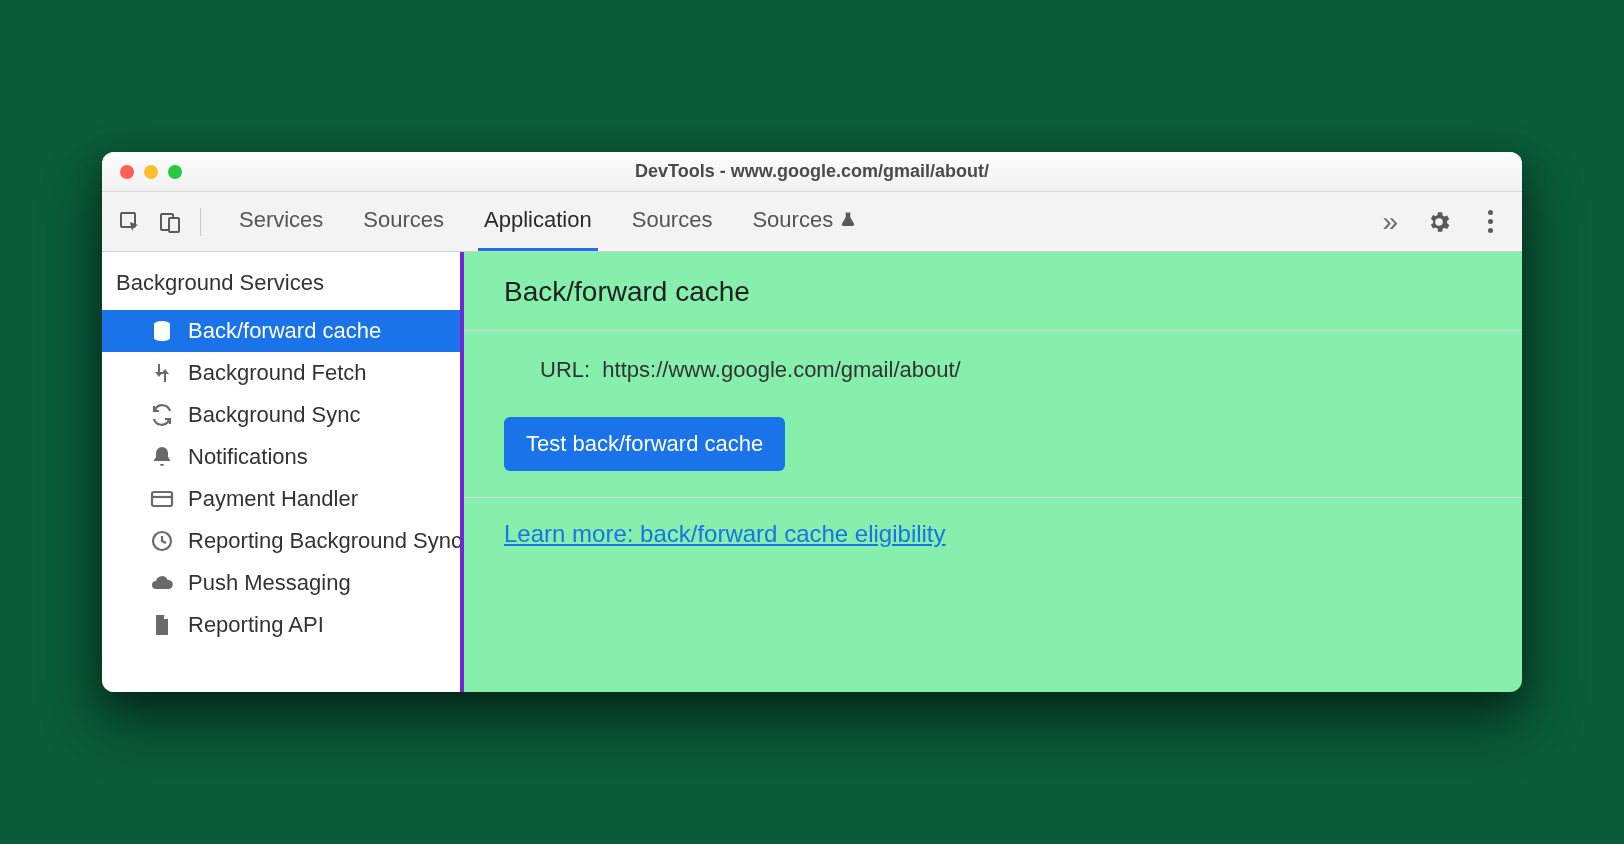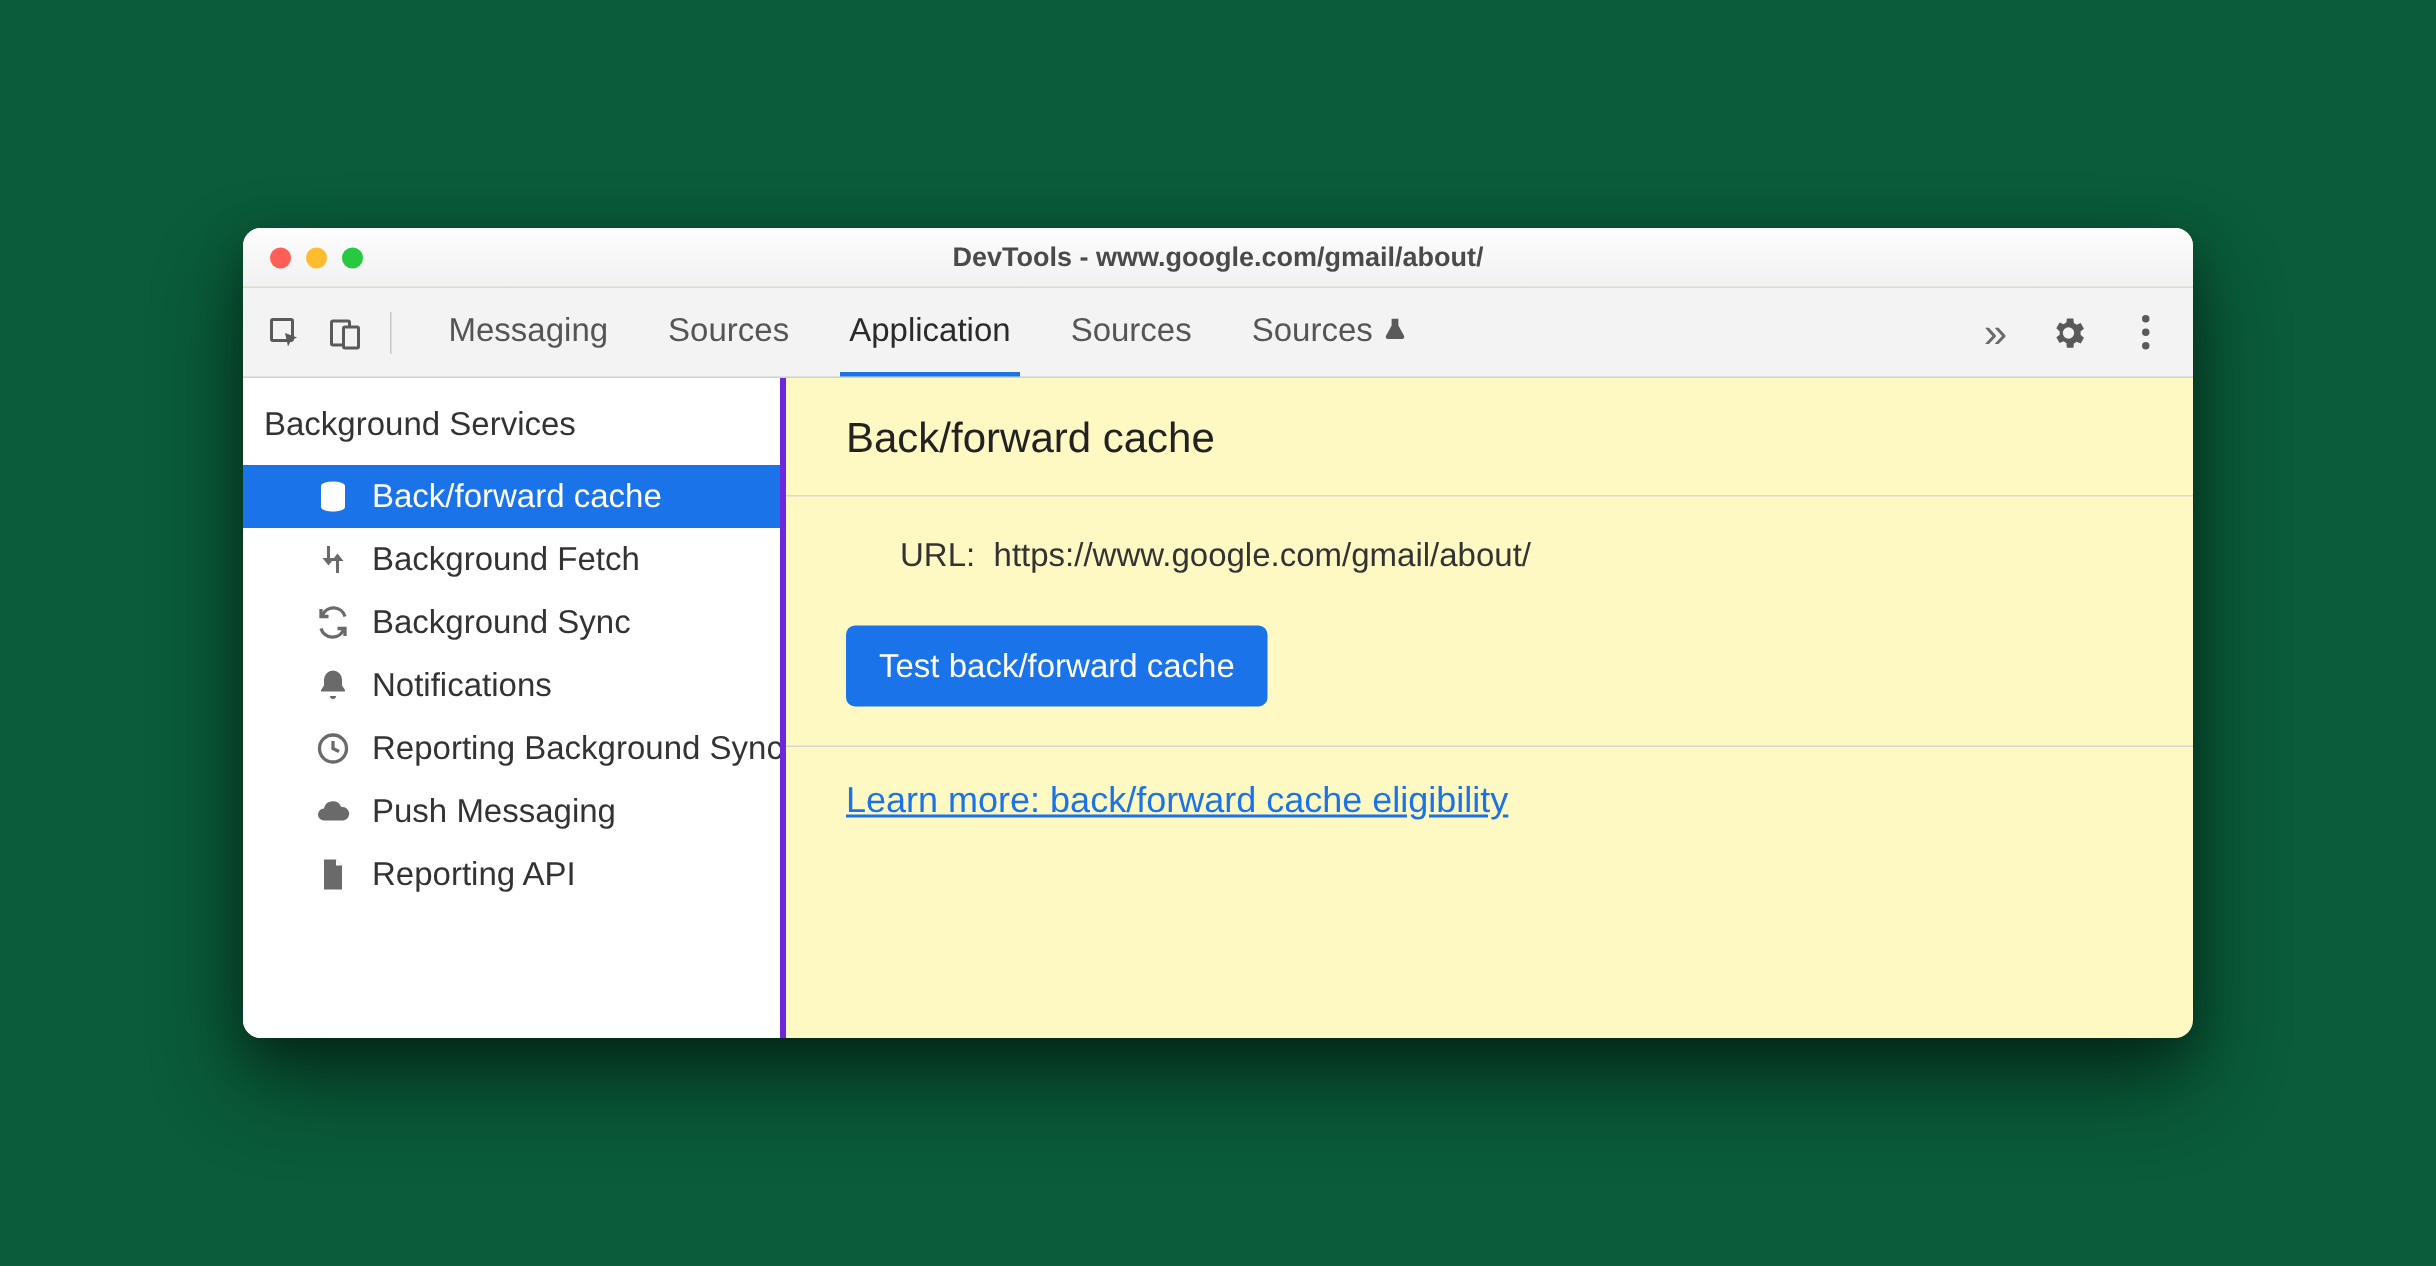--- a/index.html
+++ b/index.html
@@ -6,22 +6,22 @@
   body {
     background: #0a5c3a;
     font-family: "Helvetica Neue", Arial, sans-serif;
     display: flex;
     align-items: center;
     justify-content: center;
     min-height: 100vh;
     padding: 40px;
   }
   .window {
-    width: 1300px;
-    background: #fef9c3;
+    width: 1420px;
+    background: #86efac;
     border-radius: 12px;
     box-shadow: 0 30px 60px rgba(0,0,0,0.45), 0 10px 30px rgba(0,0,0,0.3);
     overflow: hidden;
   }
   .titlebar {
     height: 40px;
     background: linear-gradient(#fdfdfd, #f1f1f1);
     display: flex;
     align-items: center;
     position: relative;
@@ -148,21 +148,21 @@
     <div class="tb-ico">
       <svg viewBox="0 0 24 24" fill="none" stroke="currentColor" stroke-width="2">
         <rect x="3" y="4" width="12" height="16" rx="1"></rect>
         <rect x="11" y="8" width="10" height="14" rx="1" fill="#f3f3f3"></rect>
       </svg>
     </div>
     <div class="vsep"></div>
 
     <div class="tabs">
       <div class="tab">
-          <span>Messaging</span>
+          <span>Services</span>
         </div>
       <div class="tab">
           <span>Sources</span>
         </div>
       <div class="tab active">
           <span>Application</span>
         </div>
       <div class="tab">
           <span>Sources</span>
         </div>
@@ -226,20 +226,29 @@
 
       <div class="side-item">
         <span class="ico">
           <svg viewBox="0 0 24 24" fill="currentColor">
               <path d="M12 2a6 6 0 0 0-6 6v4l-2 3v1h16v-1l-2-3V8a6 6 0 0 0-6-6zM10 19a2 2 0 0 0 4 0h-4z"></path>
             </svg>
         </span>
         <span>Notifications</span>
       </div>
 
+      <div class="side-item">
+        <span class="ico">
+          <svg viewBox="0 0 24 24" fill="none" stroke="currentColor" stroke-width="2.2">
+              <rect x="2" y="5" width="20" height="14" rx="2"></rect>
+              <line x1="2" y1="10" x2="22" y2="10"></line>
+            </svg>
+        </span>
+        <span>Payment Handler</span>
+      </div>
 
       <div class="side-item">
         <span class="ico">
           <svg viewBox="0 0 24 24" fill="none" stroke="currentColor" stroke-width="2.2">
               <circle cx="12" cy="12" r="9"></circle>
               <polyline points="12,7 12,12 16,14"></polyline>
             </svg>
         </span>
         <span>Reporting Background Sync</span>
       </div>

